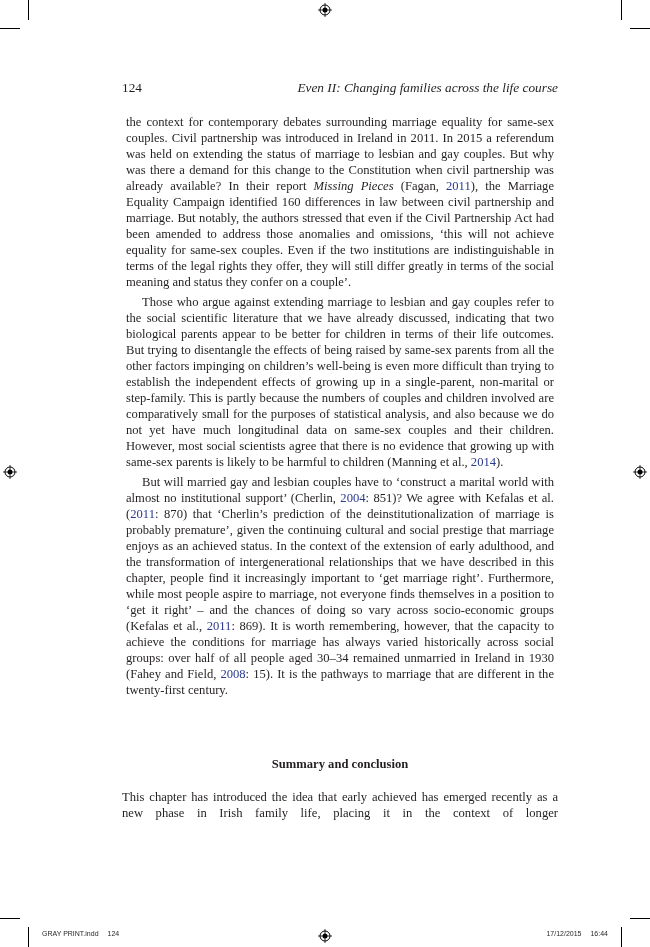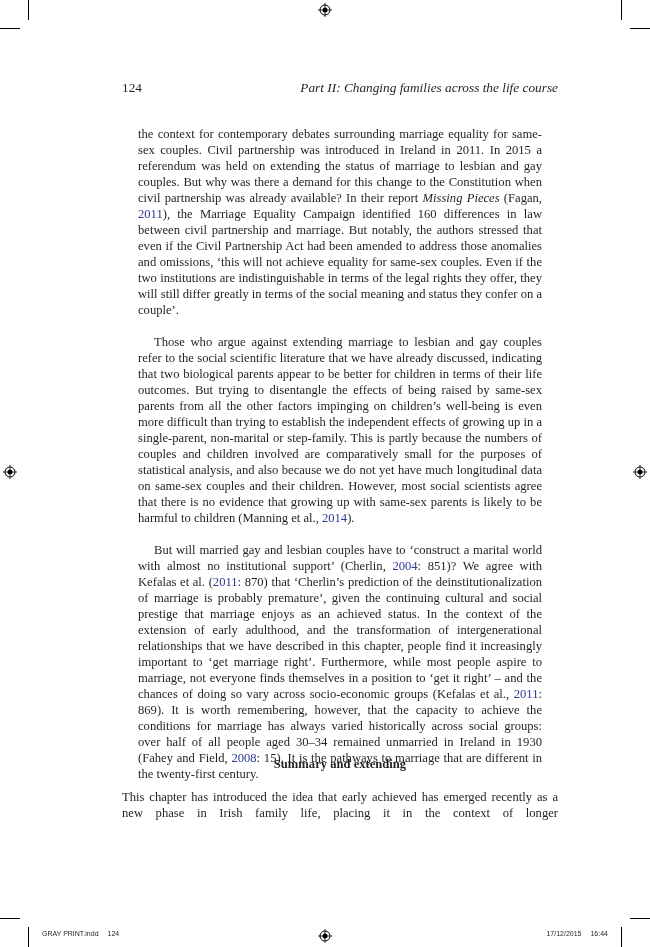--- a/index.html
+++ b/index.html
@@ -10,21 +10,21 @@
   .reg { position: absolute; width: 14px; height: 14px; }
 
   .running-head { position: absolute; top: 80px; left: 122px; width: 436px; height: 18px;
                   font-family: "Liberation Serif", serif; font-size: 13.3px; }
   .running-head .folio { position: absolute; left: 0; top: 0; }
   .running-head .title { position: absolute; right: 0; top: 0; font-style: italic; }
 
   .body-text { position: absolute; top: 110px; left: 122px; width: 436px;
                font-family: "Liberation Serif", serif; font-size: 12.6px; line-height: 16px;
                text-align: justify; hyphens: manual; }
-  .body-text p { margin: 16px; }
+  .body-text p { margin: 4px; }
   .body-text p.indent { text-indent: 16px; }
   .cite { color: #2b3990; }
   em { font-style: italic; }
 
   .section-heading { position: absolute; top: 757px; left: 122px; width: 436px;
                      text-align: center; font-family: "Liberation Serif", serif;
                      font-weight: bold; font-size: 12.6px; }
   .summary-text { position: absolute; top: 789px; left: 122px; width: 436px;
                   font-family: "Liberation Serif", serif; font-size: 12.6px; line-height: 16px;
                   text-align: justify; }
@@ -69,30 +69,30 @@
 </svg>
 <svg class="reg" style="left:318px;top:929px;" viewBox="0 0 14 14">
   <circle cx="7" cy="7" r="5" fill="none" stroke="#000" stroke-width="1"></circle>
   <circle cx="7" cy="7" r="2.5" fill="#000"></circle>
   <line x1="0" y1="7" x2="14" y2="7" stroke="#000" stroke-width="0.8"></line>
   <line x1="7" y1="0" x2="7" y2="14" stroke="#000" stroke-width="0.8"></line>
 </svg>
 
 <div class="running-head">
   <span class="folio">124</span>
-  <span class="title">Part II: Changing families across the life course</span>
+  <span class="title">Even II: Changing families across the life course</span>
 </div>
 
 <div class="body-text" id="body-text">
     <p><span>the context for contemporary debates surrounding marriage equality for same-sex couples. Civil partnership was introduced in Ireland in 2011. In 2015 a referendum was held on extending the status of marriage to lesbian and gay couples. But why was there a demand for this change to the Constitution when civil partnership was already available? In their report </span><em>Missing Pieces</em><span> (Fagan, </span><span class="cite">2011</span><span>), the Marriage Equality Campaign identified 160 differences in law between civil partnership and marriage. But notably, the authors stressed that even if the Civil Partnership Act had been amended to address those anomalies and omissions, ‘this will not achieve equality for same-sex couples. Even if the two institutions are indistinguishable in terms of the legal rights they offer, they will still differ greatly in terms of the social meaning and status they confer on a couple’.</span></p>
     <p class="indent"><span>Those who argue against extending marriage to lesbian and gay couples refer to the social scientific literature that we have already discussed, indicating that two biological parents appear to be better for children in terms of their life outcomes. But trying to disentangle the effects of being raised by same-sex parents from all the other factors impinging on children’s well-being is even more difficult than trying to establish the independent effects of growing up in a single-parent, non-marital or step-family. This is partly because the numbers of couples and children involved are comparatively small for the purposes of statistical analysis, and also because we do not yet have much longitudinal data on same-sex couples and their children. However, most social scientists agree that there is no evidence that growing up with same-sex parents is likely to be harmful to children (Manning et al., </span><span class="cite">2014</span><span>).</span></p>
     <p class="indent"><span>But will married gay and lesbian couples have to ‘construct a marital world with almost no institutional support’ (Cherlin, </span><span class="cite">2004</span><span>: 851)? We agree with Kefalas et al. (</span><span class="cite">2011</span><span>: 870) that ‘Cherlin’s prediction of the deinstitutionalization of marriage is probably premature’, given the continuing cultural and social prestige that marriage enjoys as an achieved status. In the context of the extension of early adulthood, and the transformation of intergenerational relationships that we have described in this chapter, people find it increasingly important to ‘get marriage right’. Furthermore, while most people aspire to marriage, not everyone finds themselves in a position to ‘get it right’ – and the chances of doing so vary across socio-economic groups (Kefalas et al., </span><span class="cite">2011</span><span>: 869). It is worth remembering, however, that the capacity to achieve the conditions for marriage has always varied historically across social groups: over half of all people aged 30–34 remained unmarried in Ireland in 1930 (Fahey and Field, </span><span class="cite">2008</span><span>: 15). It is the pathways to marriage that are different in the twenty-first century.</span></p>
   </div>
 
-<div class="section-heading">Summary and extending</div>
+<div class="section-heading">Summary and conclusion</div>
 
 <div class="summary-text">
   <p style="text-align:justify;text-align-last:justify;">This chapter has introduced the idea that early achieved has emerged recently as a new phase in Irish family life, placing it in the context of longer</p>
 </div>
 
 <div class="slug slug-left">
   <span>GRAY PRINT.indd</span><span>124</span>
 </div>
 <div class="slug slug-right">
   <span>17/12/2015</span><span>16:44</span>

